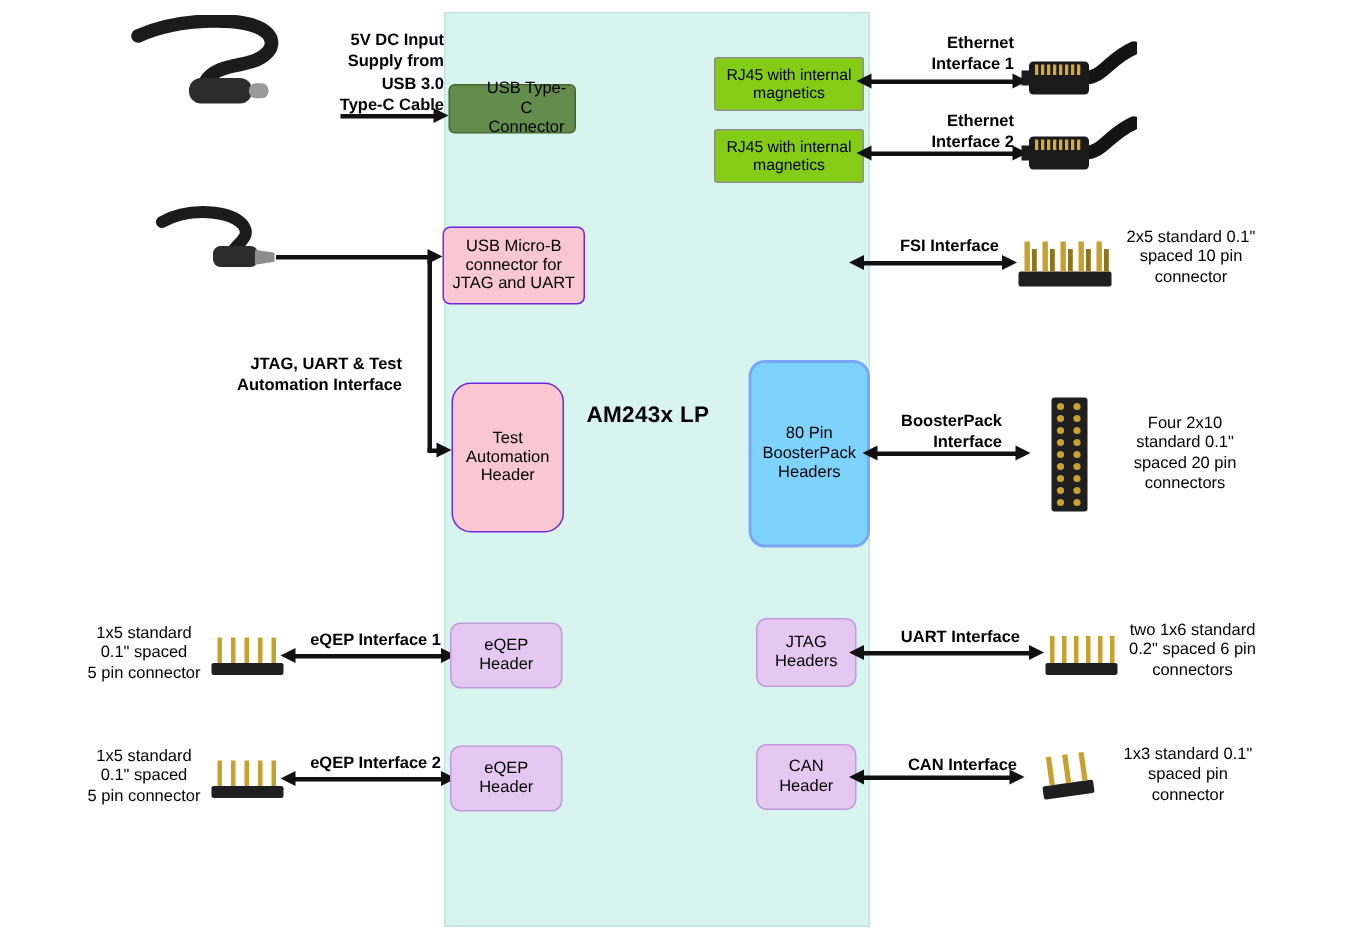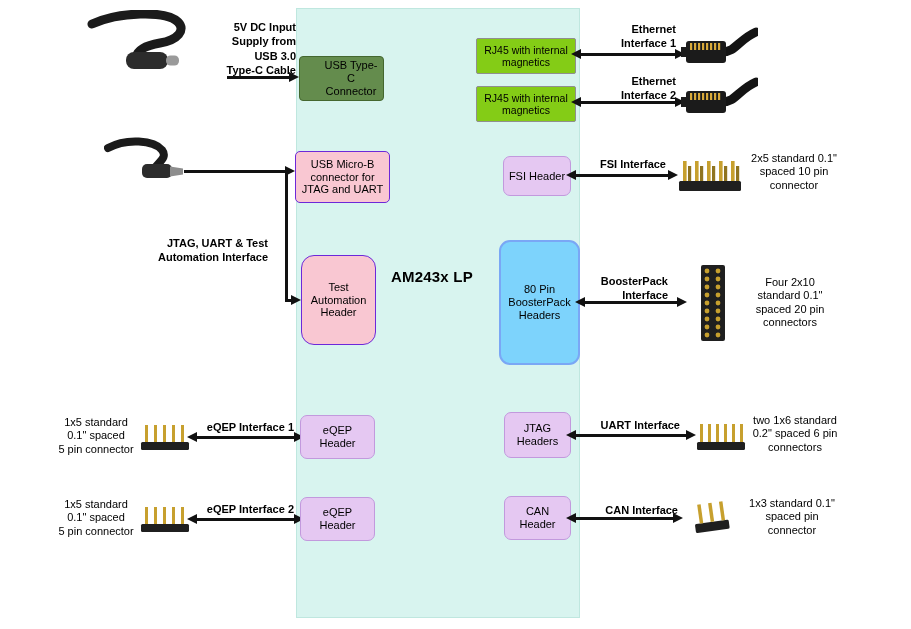--- a/index.html
+++ b/index.html
@@ -171,38 +171,37 @@
 
   <div class="desc" style="left:52px; top:498px; width:88px;">1x5 standard
 0.1" spaced
 5 pin connector</div>
   <svg class="img" style="left:138px; top:502px; width:54px; height:34px;">
       <use href="#sym-header1x5"></use>
     </svg>
   <div class="lbl" style="left:192px; top:502px; width:102px;">eQEP Interface 2</div>
   <div class="hline head-l head-r" style="left:196px; top:518px; width:99px;"></div>
 
-  <div class="box green" style="left:299px; top:56px; width:85px; height:45px;padding-left:21px;">USB Type-C
+  <div class="box green" style="left:299px; top:56px; width:85px; height:33px;padding-left:21px;">USB Type-C
 Connector</div>
   <div class="box pink" style="left:295px; top:151px; width:95px; height:52px;">USB Micro-B
 connector for
 JTAG and UART</div>
-  <div class="box pink round" style="left:301px; top:255px; width:75px; height:90px;">Test
+  <div class="box pink round" style="left:301px; top:255px; width:75px; height:100px;">Test
 Automation
 Header</div>
   <div class="box lav" style="left:300px; top:415px; width:75px; height:44px;">eQEP
 Header</div>
   <div class="box lav" style="left:300px; top:497px; width:75px; height:44px;">eQEP
 Header</div>
 
   <div class="box white" style="left:476px; top:38px; width:100px; height:36px;">RJ45 with internal
 magnetics</div>
   <div class="box white" style="left:476px; top:86px; width:100px; height:36px;">RJ45 with internal
 magnetics</div>
-  <div class="box lav" style="left:503px; top:156px; width:68px; height:40px;">FSI Header</div>
   <div class="box bp" style="left:499px; top:240px; width:81px; height:125px;">80 Pin
 BoosterPack
 Headers</div>
   <div class="box lav" style="left:504px; top:412px; width:67px; height:46px;">JTAG
 Headers</div>
   <div class="box lav" style="left:504px; top:496px; width:67px; height:44px;">CAN
 Header</div>
 
   <div class="lbl" style="left:592px; top:22px; width:84px;">Ethernet
 Interface 1</div>

